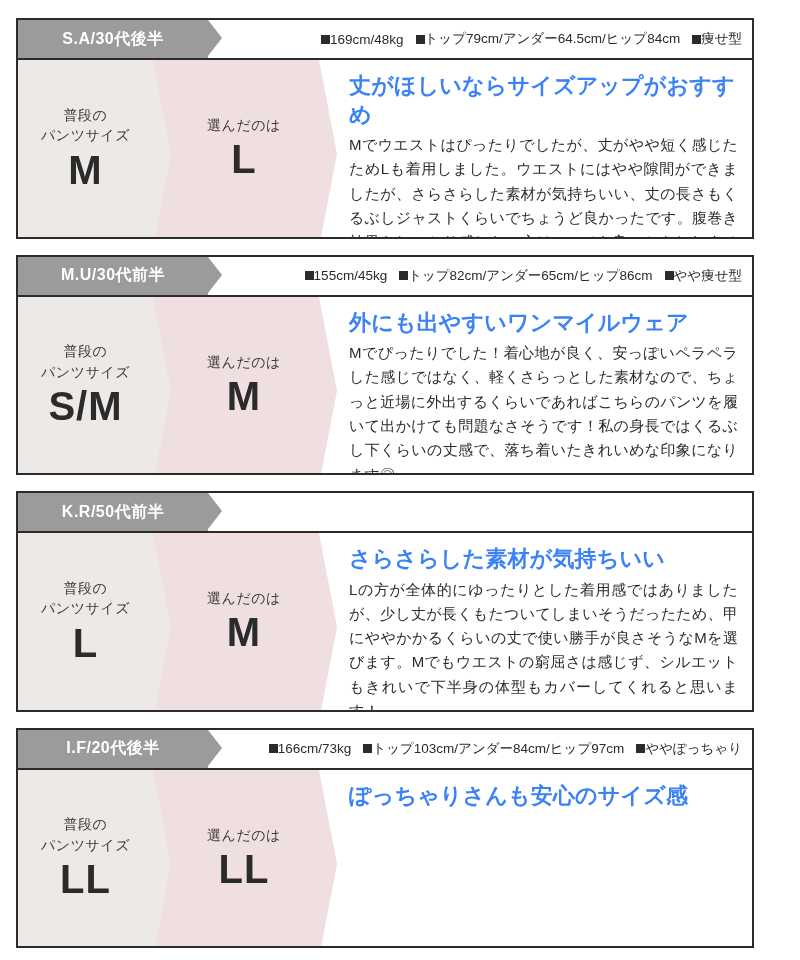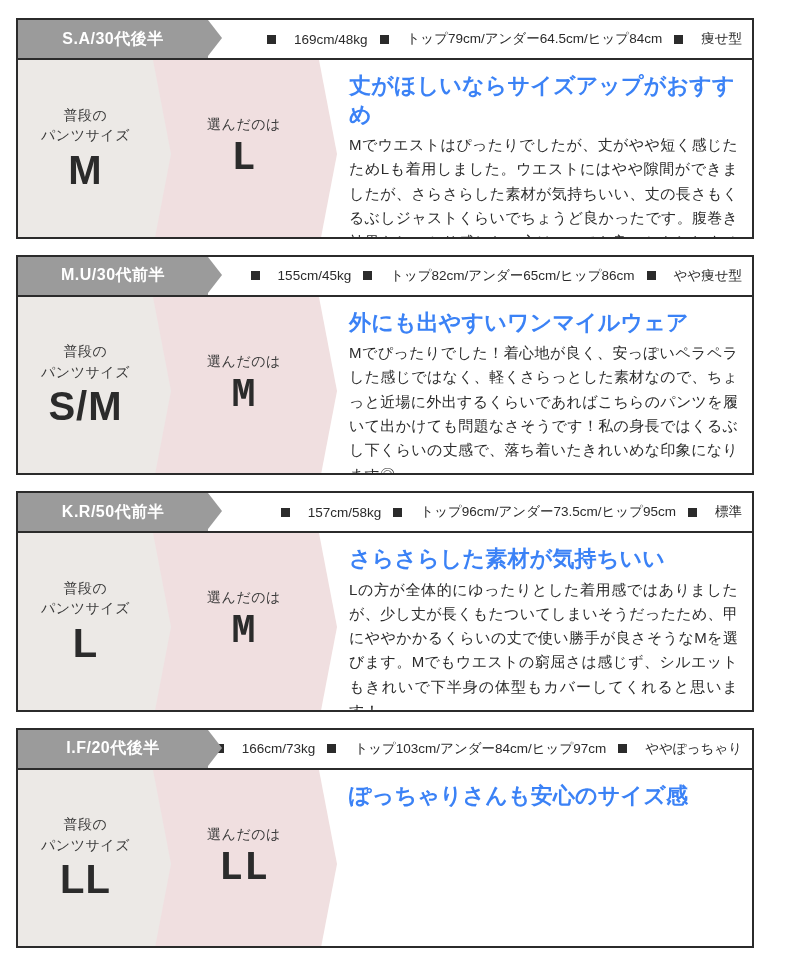--- a/index.html
+++ b/index.html
@@ -73,21 +73,21 @@
     gap: 12px;
     padding: 0 10px 0 26px;
     font-size: 13.5px;
     color: #2b2b2b;
     white-space: nowrap;
     overflow: hidden;
   }
   .spec-item {
     display: inline-flex;
     align-items: center;
-    gap: 18px;
+    gap: 0;
   }
   .spec-bullet {
     display: inline-block;
     width: 9px;
     height: 9px;
     background: #2b2b2b;
   }
   
   .card-body {
     display: flex;
@@ -120,21 +120,20 @@
     border-bottom: 94px solid transparent;
     border-left: 18px solid #ece9e6;
     z-index: 2;
   }
   .size-chosen {
     background: #f0dfe0;
     padding-left: 16px;
     width: 150px;
     flex: 0 0 150px;
     z-index: 1;
-    font-family: Liberation Mono, monospace;
   }
   .size-chosen::after {
     content: "";
     position: absolute;
     right: -18px;
     top: 0;
     bottom: 0;
     width: 0;
     height: 0;
     border-top: 94px solid transparent;
@@ -257,34 +256,20 @@
       <div class="review-text">
         <h2 class="review-title">外にも出やすいワンマイルウェア</h2>
         <p class="review-comment">Mでぴったりでした！着心地が良く、安っぽいペラペラした感じではなく、軽くさらっとした素材なので、ちょっと近場に外出するくらいであればこちらのパンツを履いて出かけても問題なさそうです！私の身長ではくるぶし下くらいの丈感で、落ち着いたきれいめな印象になります◎</p>
       </div>
     </div>
   </div>
 
   <div class="review-card">
     <div class="card-header">
       <div class="reviewer-id">K.R/50代前半</div>
-      <div class="spec-list">
-        <span class="spec-item">
-          <span class="spec-bullet"></span>
-          <span>157cm/58kg</span>
-        </span>
-        <span class="spec-item">
-          <span class="spec-bullet"></span>
-          <span>トップ96cm/アンダー73.5cm/ヒップ95cm</span>
-        </span>
-        <span class="spec-item">
-          <span class="spec-bullet"></span>
-          <span>標準</span>
-        </span>
-      </div>
     </div>
     <div class="card-body">
       <div class="size-block size-usual">
         <div class="size-label">
           <span>普段の</span><br>
           <span>パンツサイズ</span>
         </div>
         <div class="size-value">L</div>
       </div>
       <div class="size-block size-chosen">

